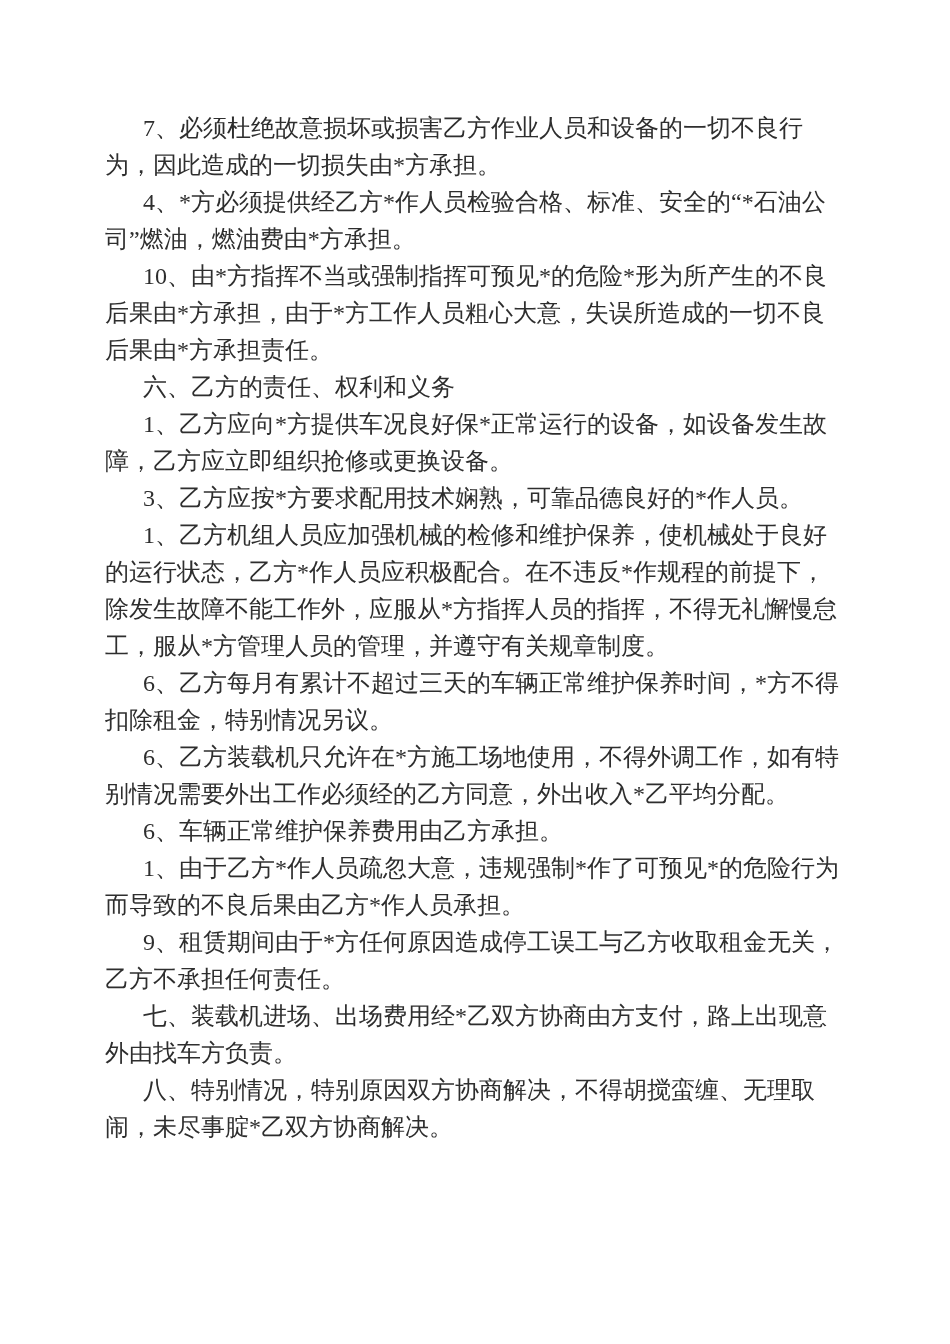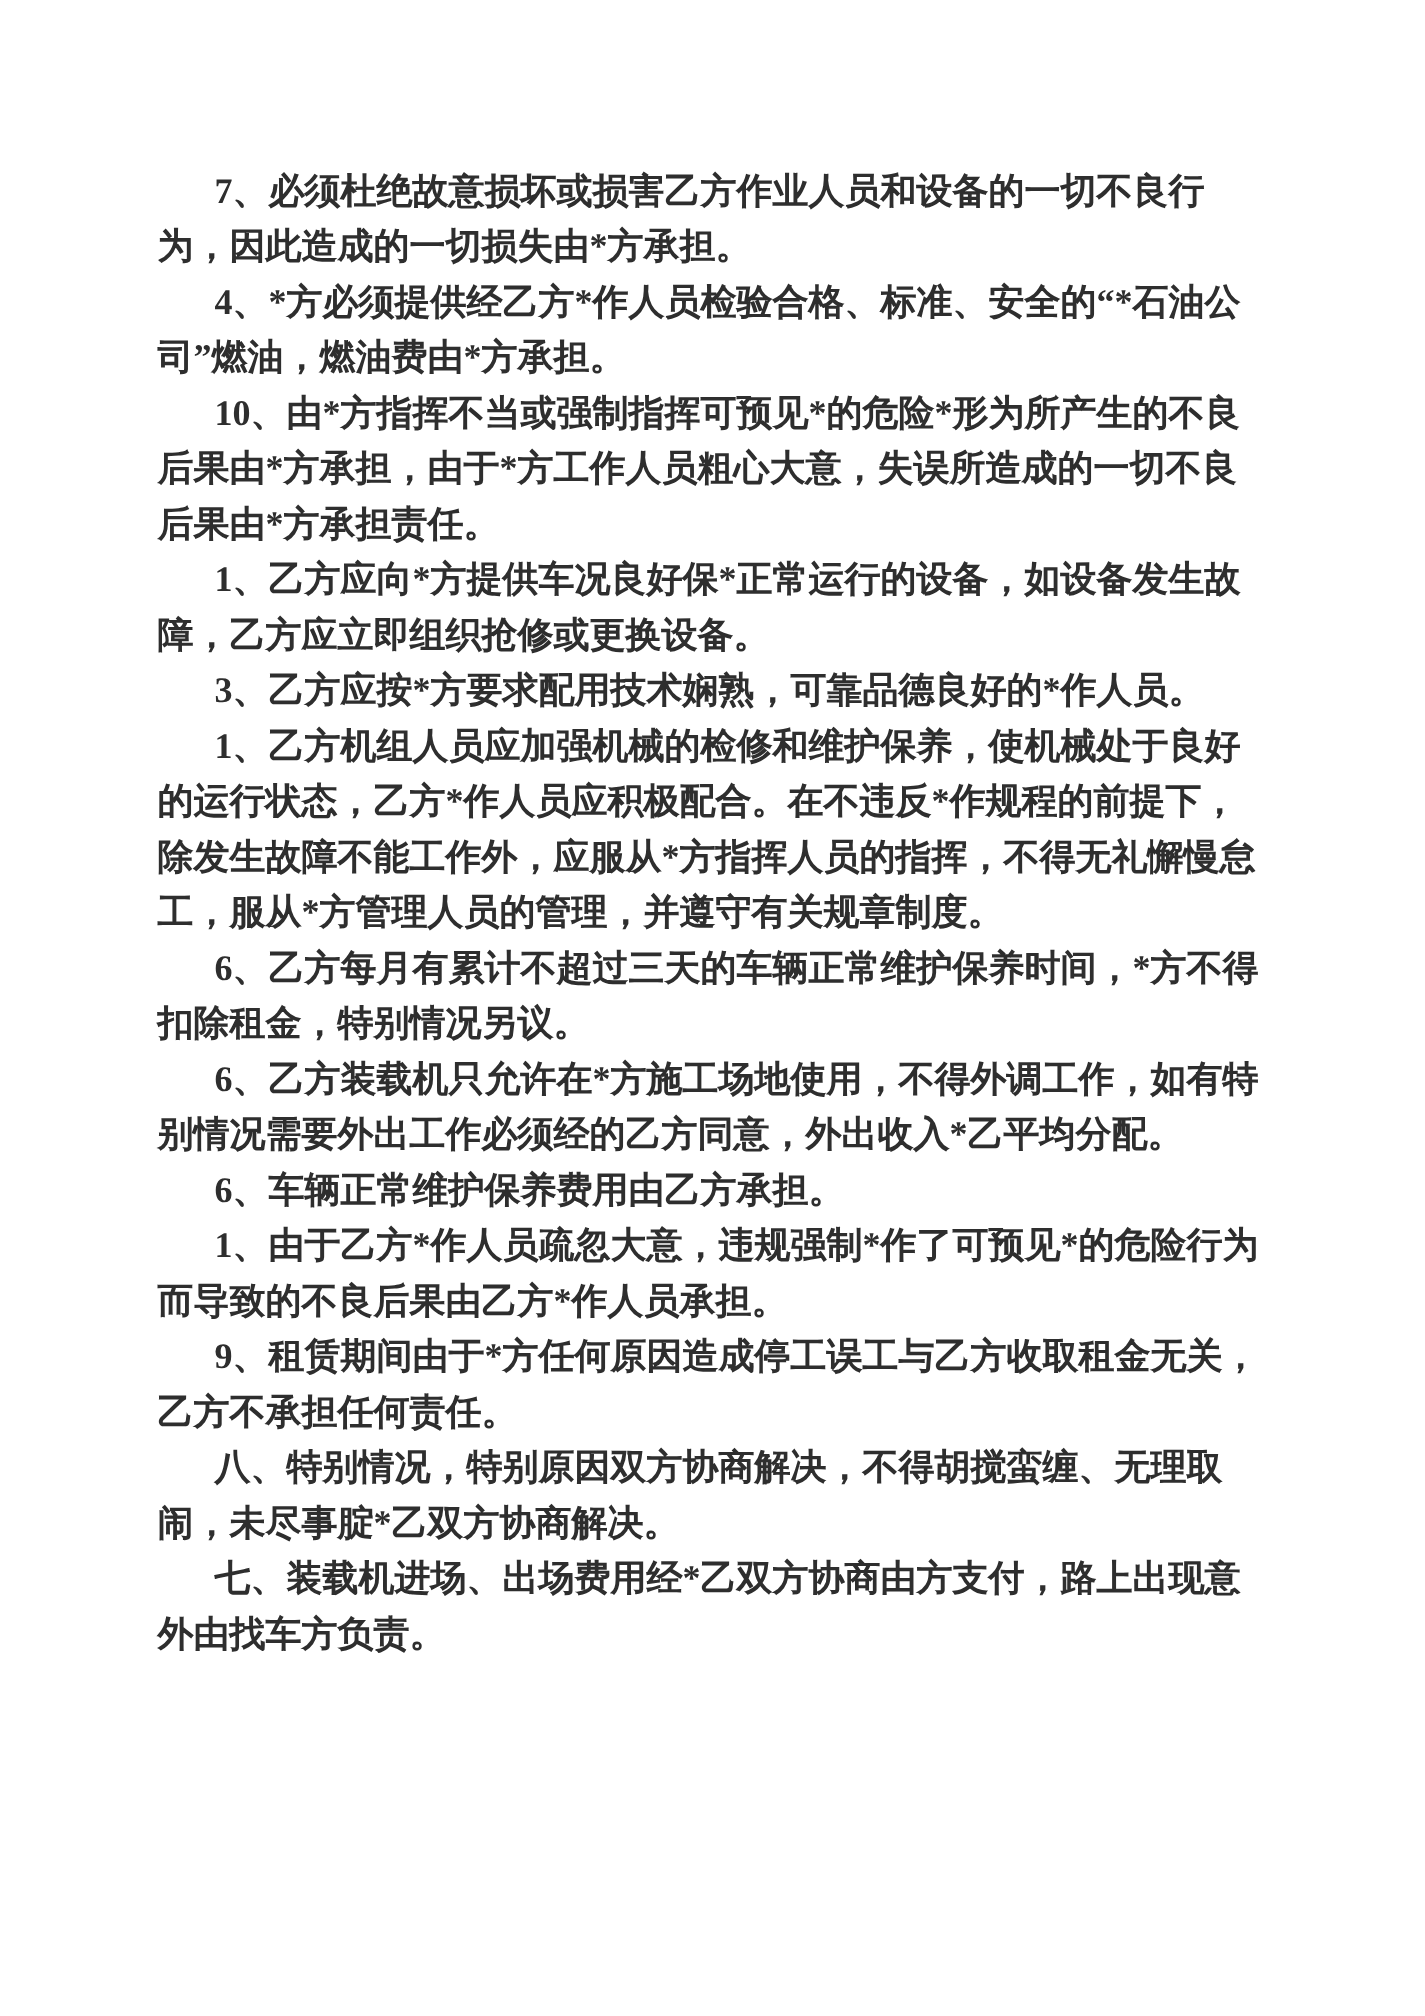--- a/index.html
+++ b/index.html
@@ -23,35 +23,35 @@
   .doc-text p {
     margin: 0;
     padding: 0;
     text-indent: 38px;
     font-family: "Liberation Serif", "DejaVu Serif", serif;
     font-size: 24px;
     line-height: 37px;
     color: #2e2e2e;
     text-align: left;
     overflow-wrap: break-word;
-    font-weight: bold;
   }
 </style>
 </head>
 <body>
 
 <div class="page">
   <div class="doc-text">
     <p>7、必须杜绝故意损坏或损害乙方作业人员和设备的一切不良行为，因此造成的一切损失由*方承担。</p>
     <p>4、*方必须提供经乙方*作人员检验合格、标准、安全的“*石油公司”燃油，燃油费由*方承担。</p>
     <p>10、由*方指挥不当或强制指挥可预见*的危险*形为所产生的不良后果由*方承担，由于*方工作人员粗心大意，失误所造成的一切不良后果由*方承担责任。</p>
+    <p>六、乙方的责任、权利和义务</p>
     <p>1、乙方应向*方提供车况良好保*正常运行的设备，如设备发生故障，乙方应立即组织抢修或更换设备。</p>
     <p>3、乙方应按*方要求配用技术娴熟，可靠品德良好的*作人员。</p>
     <p>1、乙方机组人员应加强机械的检修和维护保养，使机械处于良好的运行状态，乙方*作人员应积极配合。在不违反*作规程的前提下，除发生故障不能工作外，应服从*方指挥人员的指挥，不得无礼懈慢怠工，服从*方管理人员的管理，并遵守有关规章制度。</p>
     <p>6、乙方每月有累计不超过三天的车辆正常维护保养时间，*方不得扣除租金，特别情况另议。</p>
     <p>6、乙方装载机只允许在*方施工场地使用，不得外调工作，如有特别情况需要外出工作必须经的乙方同意，外出收入*乙平均分配。</p>
     <p>6、车辆正常维护保养费用由乙方承担。</p>
     <p>1、由于乙方*作人员疏忽大意，违规强制*作了可预见*的危险行为而导致的不良后果由乙方*作人员承担。</p>
     <p>9、租赁期间由于*方任何原因造成停工误工与乙方收取租金无关，乙方不承担任何责任。</p>
+    <p>七、装载机进场、出场费用经*乙双方协商由方支付，路上出现意外由找车方负责。</p>
     <p>八、特别情况，特别原因双方协商解决，不得胡搅蛮缠、无理取闹，未尽事腚*乙双方协商解决。</p>
-    <p>七、装载机进场、出场费用经*乙双方协商由方支付，路上出现意外由找车方负责。</p>
   </div>
 </div>
 
 </body></html>

